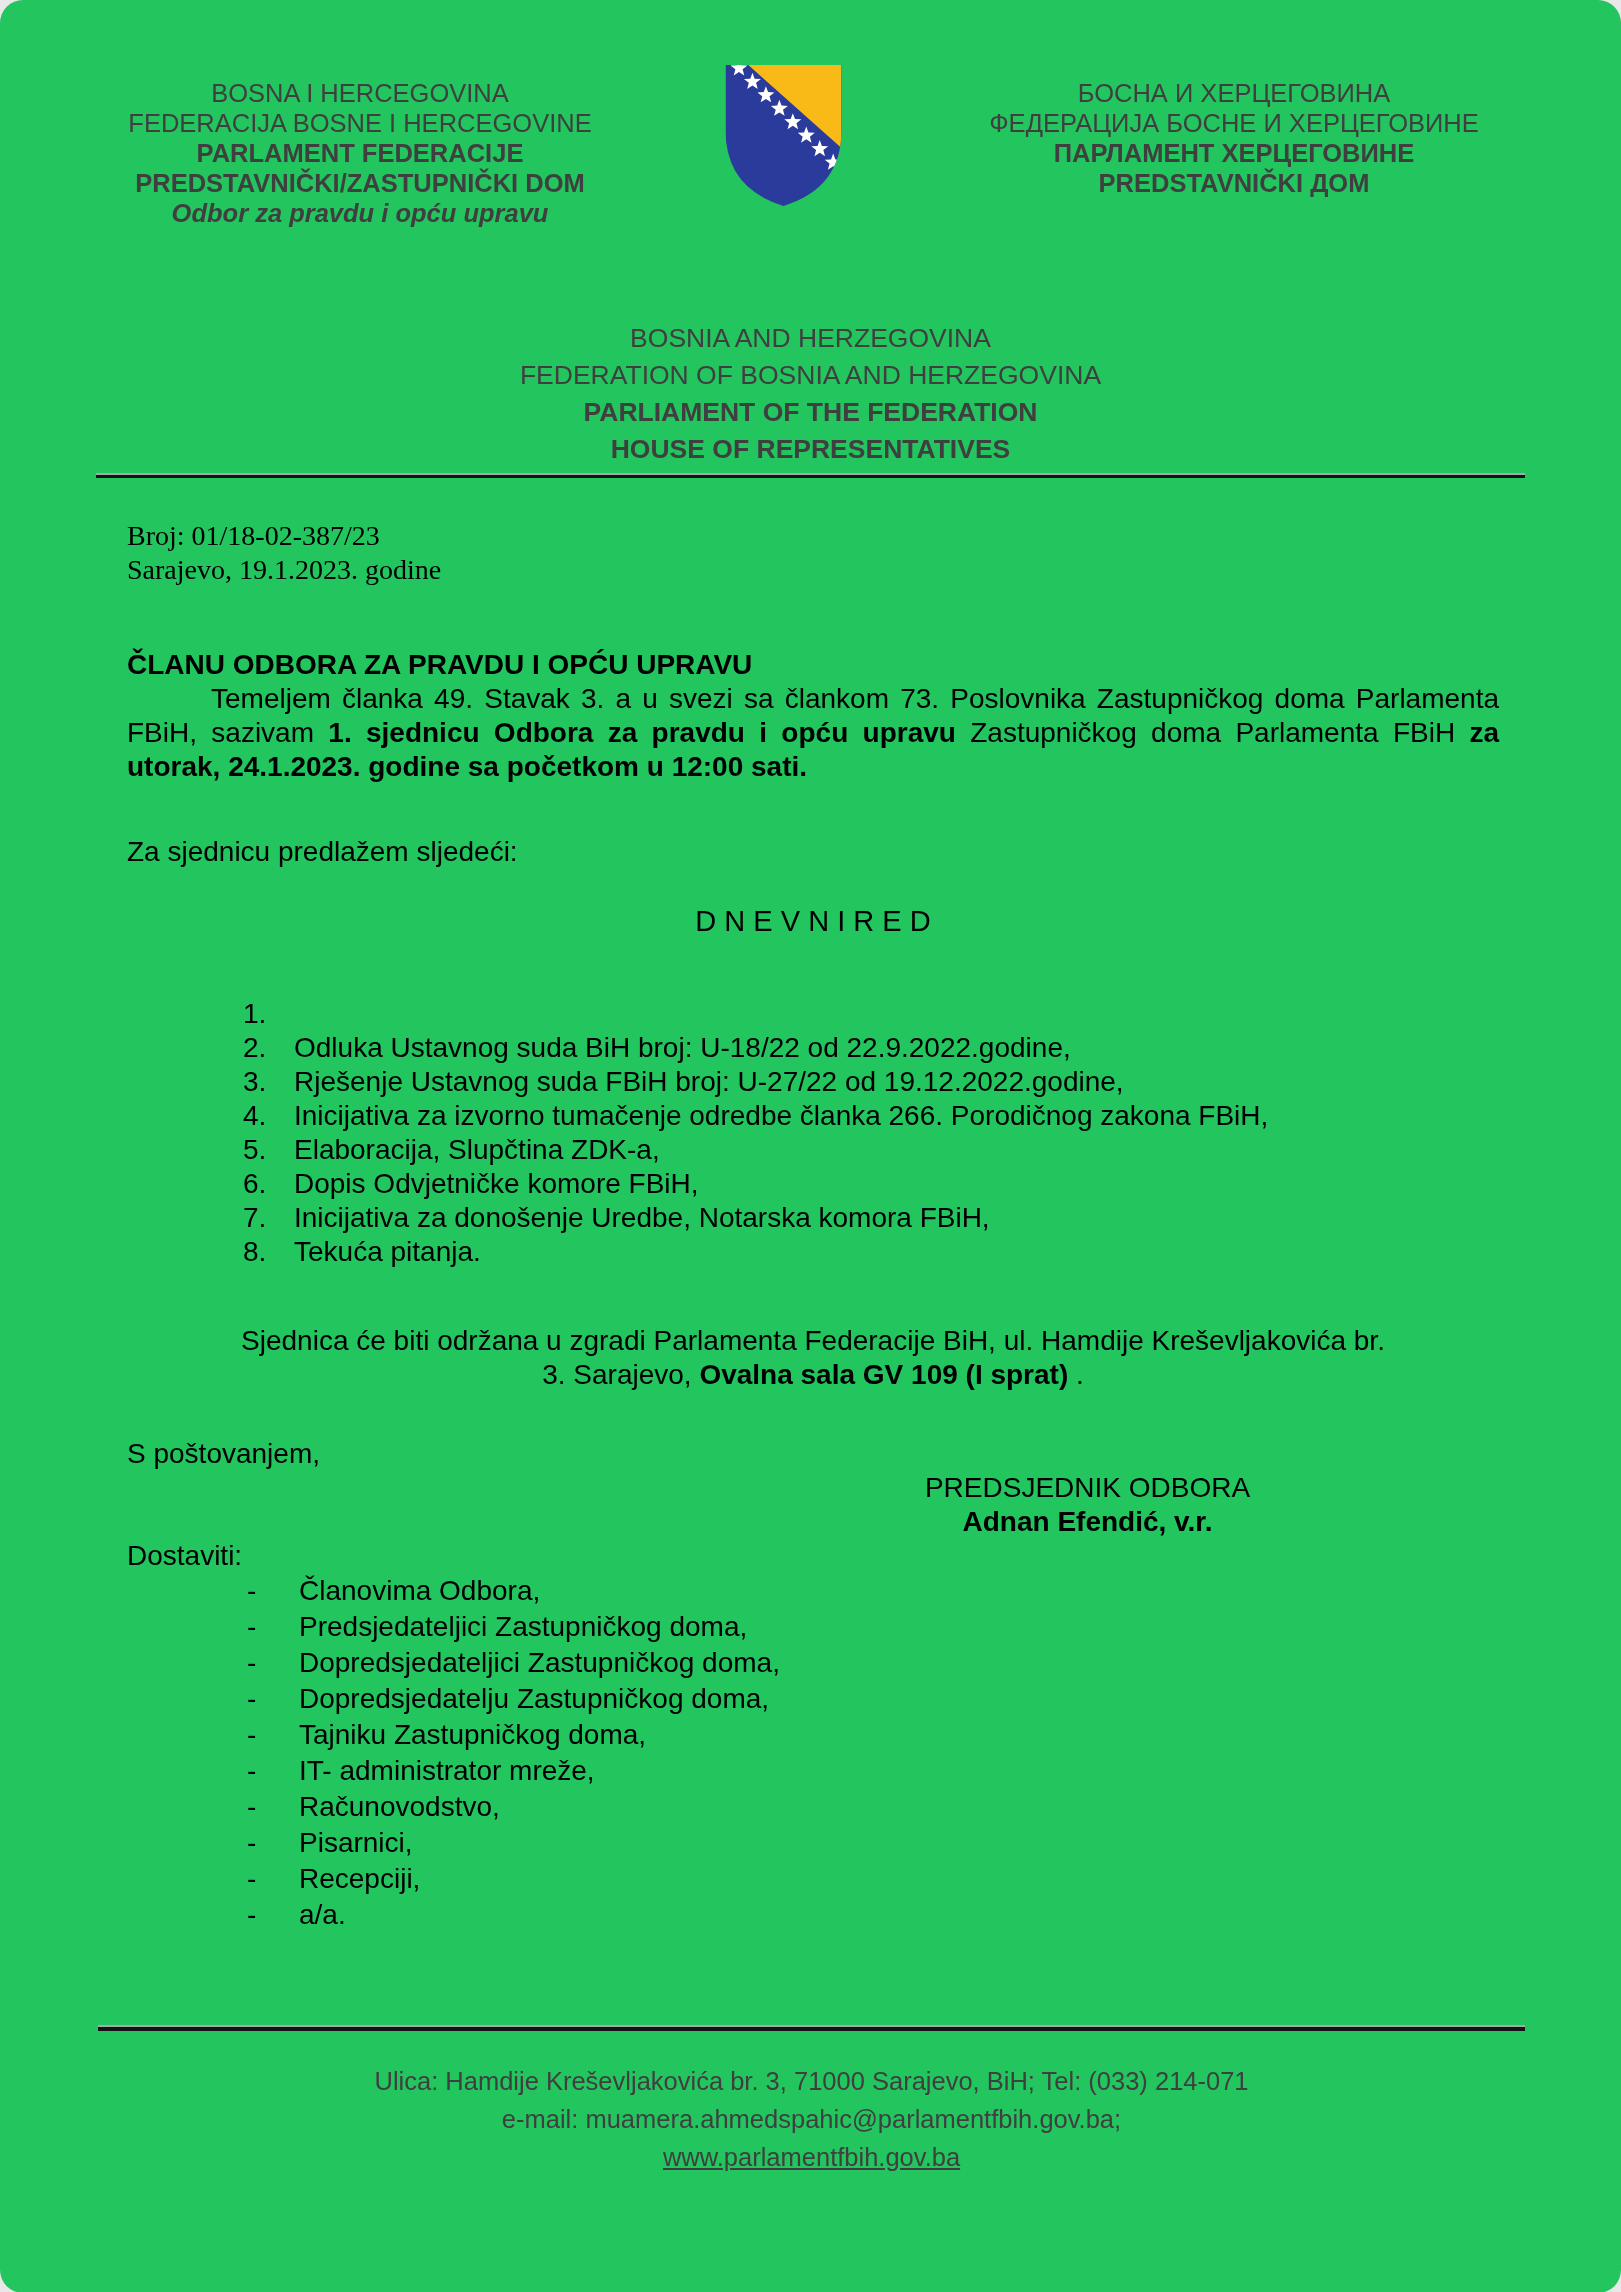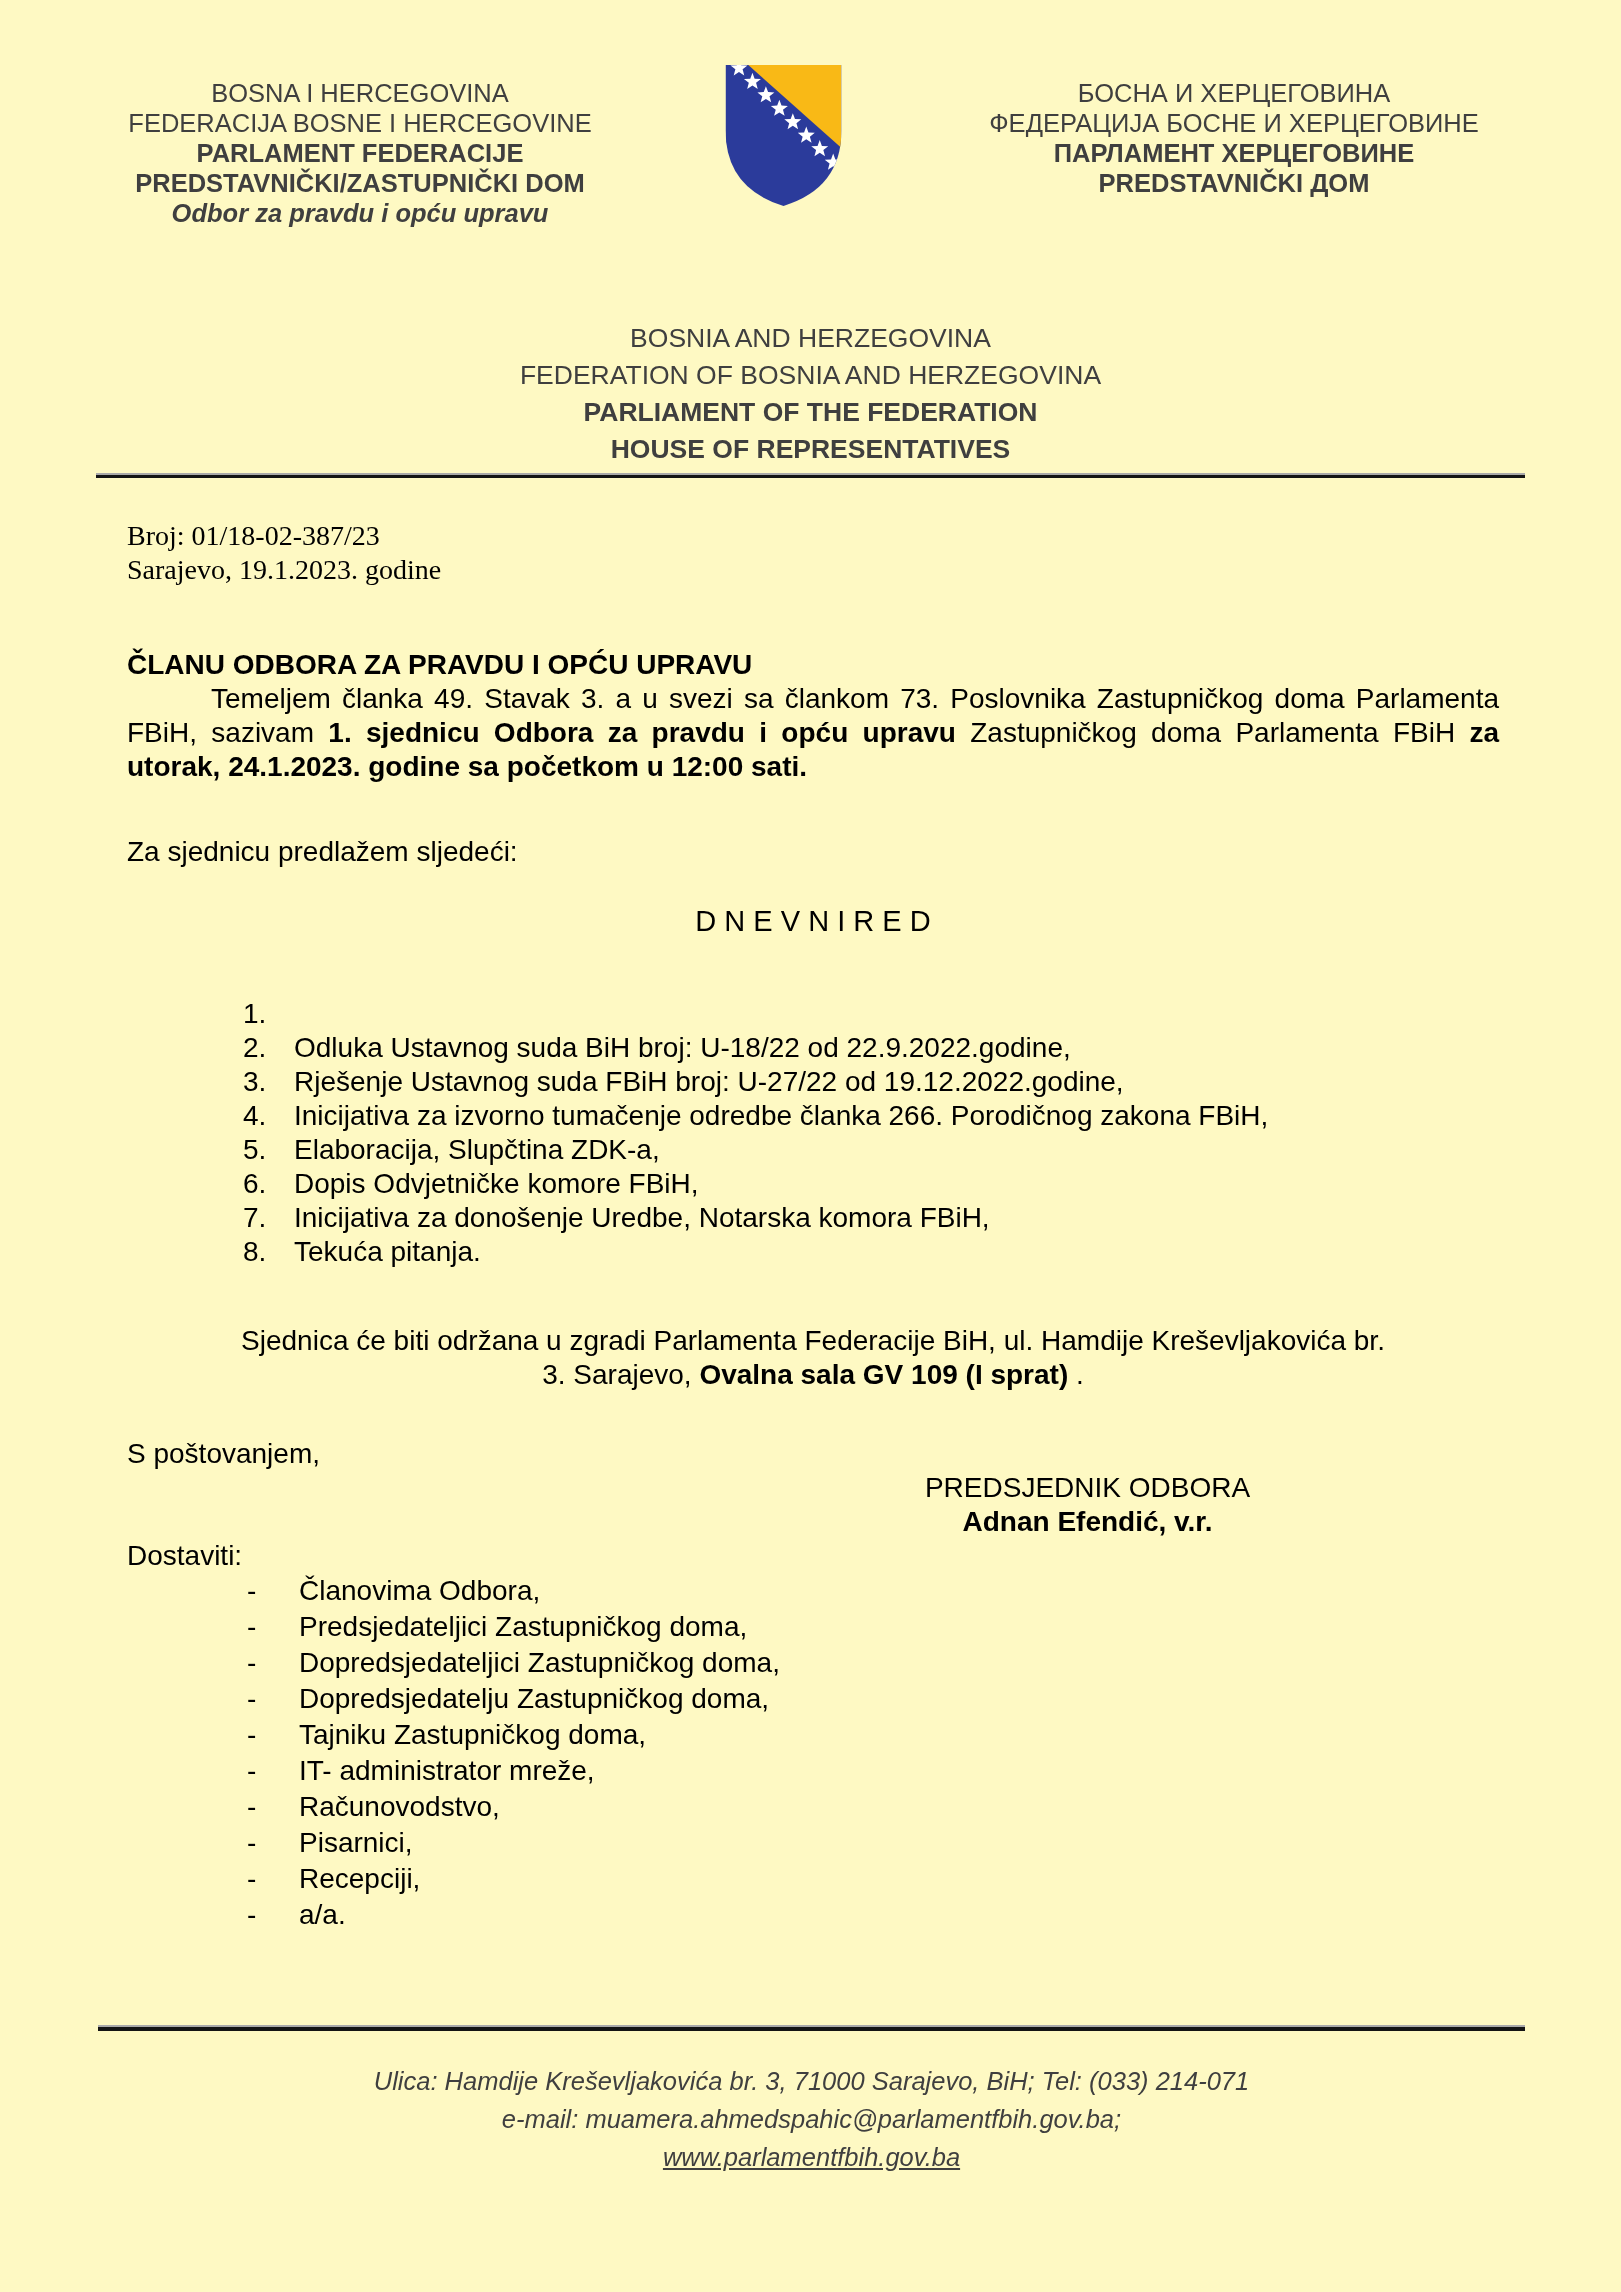--- a/index.html
+++ b/index.html
@@ -1,23 +1,24 @@
 <!DOCTYPE html>
 <html><head>
 <meta charset="utf-8">
 <style>
   html,body { margin:0; padding:0; background:#e8e8e8; }
   .page {
     position:relative;
     width:1621px; height:2293px;
-    background:#fef9c3;
+    background:#22c55e;
     font-family:"Liberation Sans", sans-serif;
     color:#000;
     overflow:hidden;
     margin:0 auto;
+    border-radius:23px;
   }
   
   .header { display:flex; justify-content:space-between; align-items:flex-start; padding:78px 93px 0 93px; }
   .h-col { color:#3f3f3f; font-size:25.5px; line-height:30px; text-align:center; }
   .h-left  { width:534px; }
   .h-right { width:588px; }
   .h-center { width:176px; display:flex; justify-content:center; margin-top:-15.7px; }
   .hb { font-weight:700; }
   .hi { font-weight:700; font-style:italic; }
   .english { text-align:center; color:#3f3f3f; font-size:26.5px; line-height:37px; margin-top:92px; }
@@ -38,21 +39,21 @@
   .agenda-row { display:flex; padding-left:116px; }
   .agenda-num { width:51px; flex:0 0 51px; }
   .agenda-txt { flex:1; text-align:justify; }
   .venue { margin-top:55px; text-align:center; }
   .closing { margin-top:45px; }
   .signature { width:461px; margin-left:730px; text-align:center; }
   .sig-name { font-weight:700; }
   .dist-row { display:flex; padding-left:120px; line-height:36px; }
   .dist-dash { width:52px; flex:0 0 52px; }
   
-  .footer { position:absolute; left:98px; right:96px; top:2025px;font-style:italic; }
+  .footer { position:absolute; left:98px; right:96px; top:2025px; }
   .f-rule { height:0; border-top:2.9px solid #a9a9a9; border-bottom:4.9px solid #141414; }
   .f-lines { margin-top:31px; text-align:center; color:#3f3f3f; font-size:25.5px; line-height:38px; }
   .f-link { text-decoration:underline; }
 </style>
 </head>
 <body>
 
 <div class="page">
 
   <div class="header">

